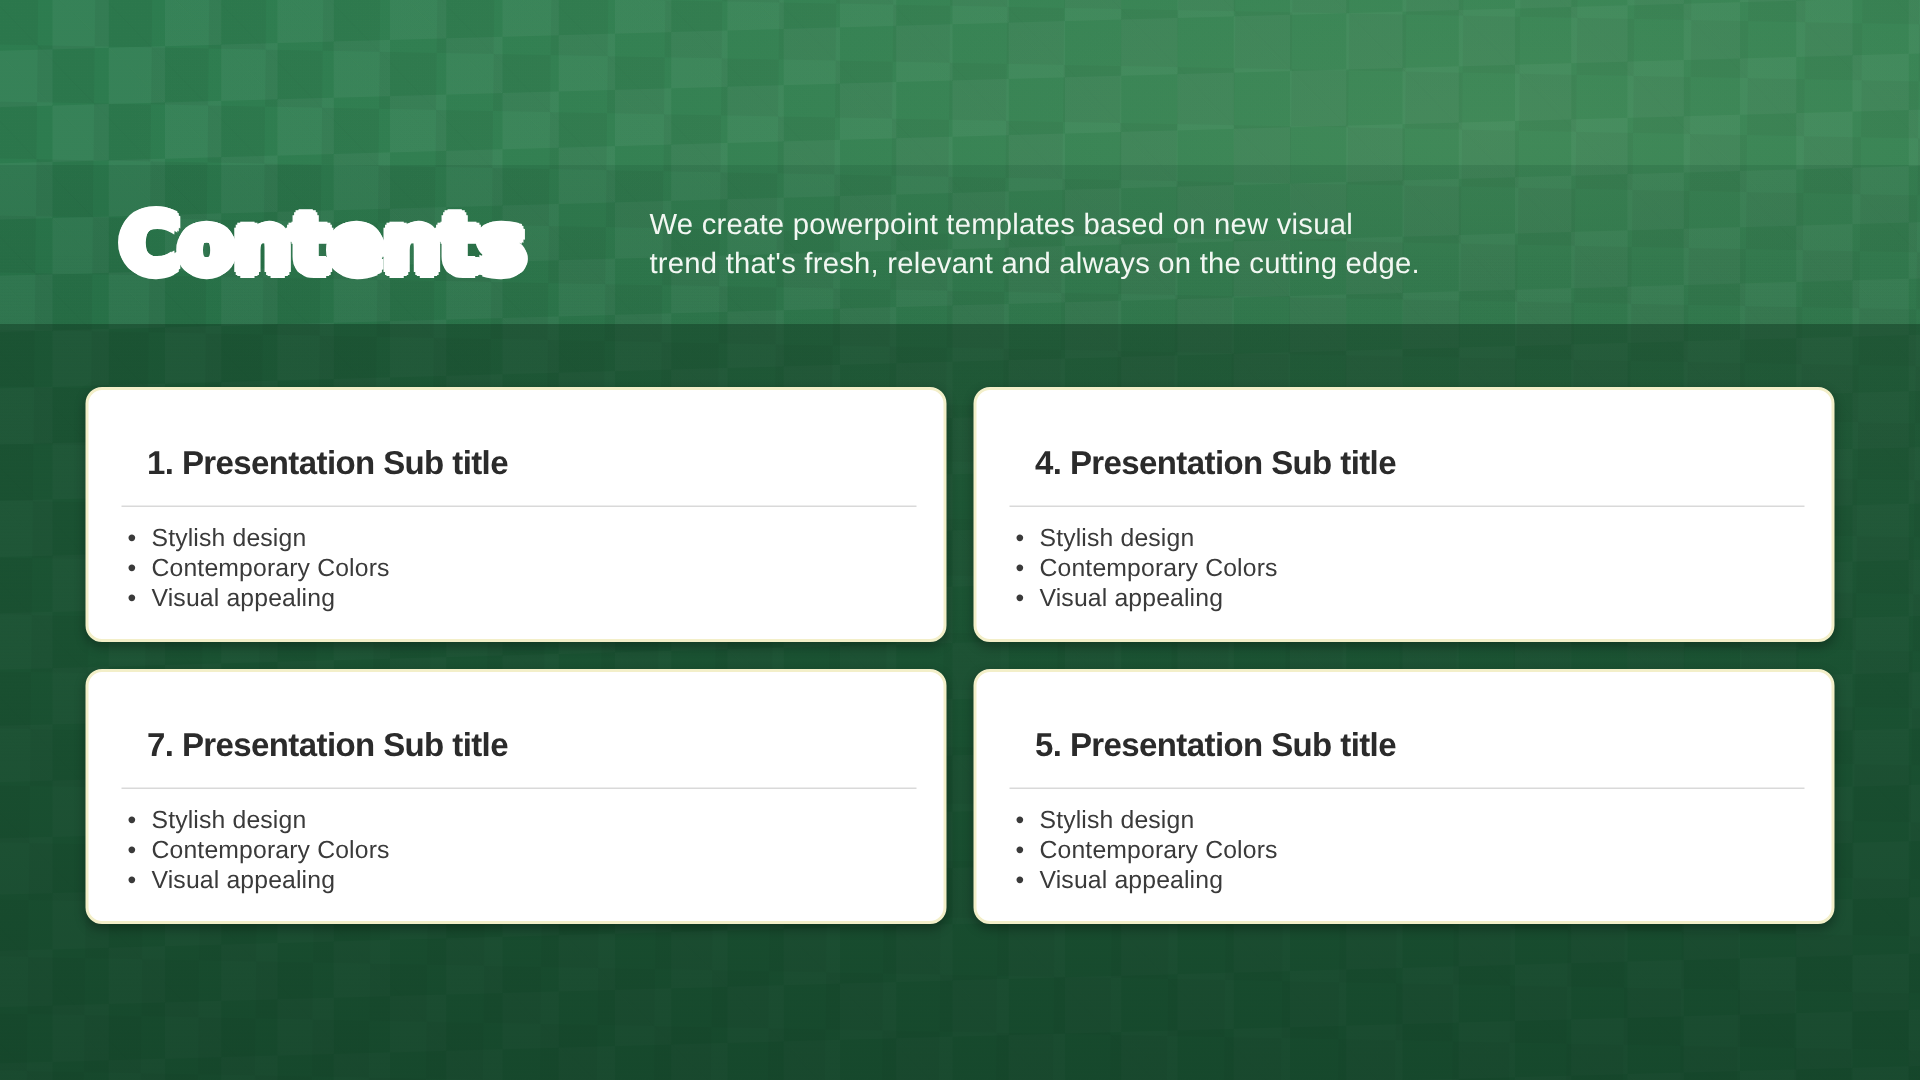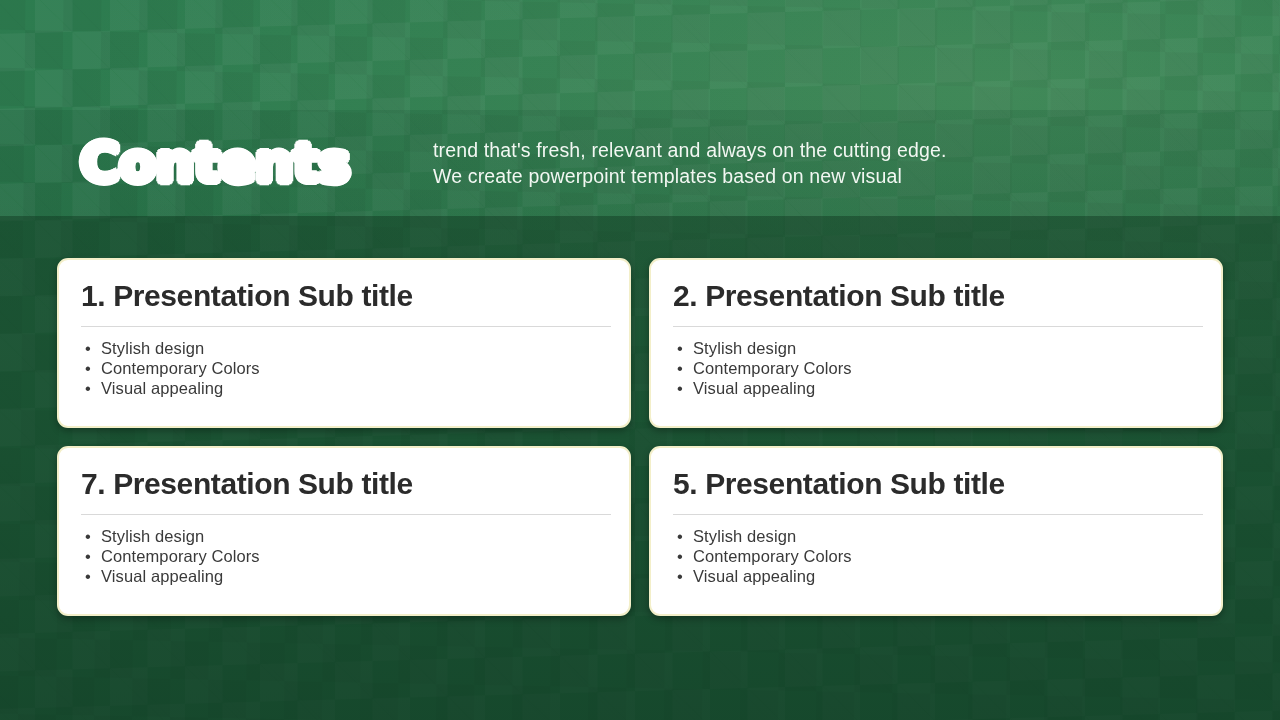--- a/index.html
+++ b/index.html
@@ -148,26 +148,26 @@
     background: #ffffff;
     border: 2px solid #f3efc9;
     border-radius: 11px;
     box-shadow: 0 3px 7px rgba(0,0,0,0.30);
     padding: 20px 22px 0 22px;
     box-sizing: border-box;
     overflow: hidden;
   }
   .card-title {
     color: #2b2b2b;
-    font-size: 30px;
+    font-size: 22px;
     font-weight: bold;
     letter-spacing: -0.4px;
     line-height: 1.05;
     white-space: nowrap;
-    margin: 0;
+    margin: 17px;
   }
   .card-divider {
     margin-top: 14px;
     height: 1px;
     background: #d9d9d9;
     width: 530px;
   }
   .card-list {
     list-style: none;
     margin: 11px 0 0 0;
@@ -200,39 +200,39 @@
   <div class="bg-checks"></div>
   <div class="bg-checks2"></div>
   <div class="bg-tint"></div>
   <div class="bg-noise"></div>
   <div class="bg-lower-shade"></div>
   <div class="bg-header-band"></div>
 
   <div class="header">
     <div class="title">Contents</div>
     <div class="subtitle">
+      <span class="line">We create powerpoint templates based on new visual</span>
       <span class="line">trend that's fresh, relevant and always on the cutting edge.</span>
-      <span class="line">We create powerpoint templates based on new visual</span>
     </div>
   </div>
 
   <div class="cards">
 
     <div class="card">
       <div class="card-title">1. Presentation  Sub title</div>
       <div class="card-divider"></div>
       <ul class="card-list">
         <li><span class="bullet">•</span><span>Stylish design</span></li>
         <li><span class="bullet">•</span><span>Contemporary Colors</span></li>
         <li><span class="bullet">•</span><span>Visual appealing</span></li>
       </ul>
     </div>
 
     <div class="card">
-      <div class="card-title">2. Presentation  Sub title</div>
+      <div class="card-title">4. Presentation  Sub title</div>
       <div class="card-divider"></div>
       <ul class="card-list">
         <li><span class="bullet">•</span><span>Stylish design</span></li>
         <li><span class="bullet">•</span><span>Contemporary Colors</span></li>
         <li><span class="bullet">•</span><span>Visual appealing</span></li>
       </ul>
     </div>
 
     <div class="card">
       <div class="card-title">7. Presentation  Sub title</div>

